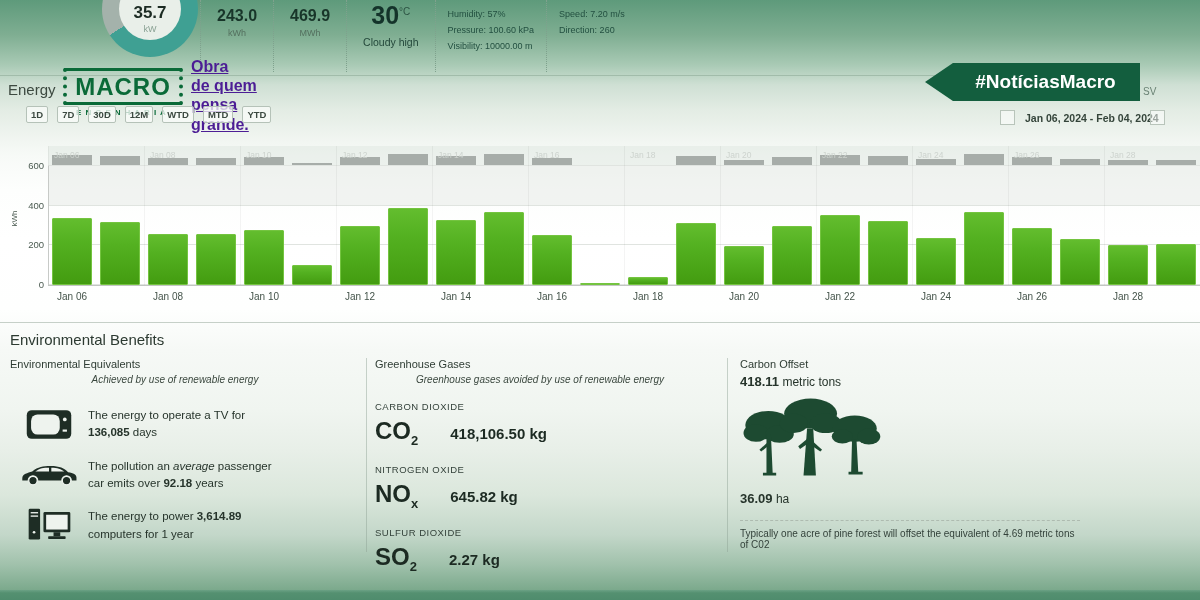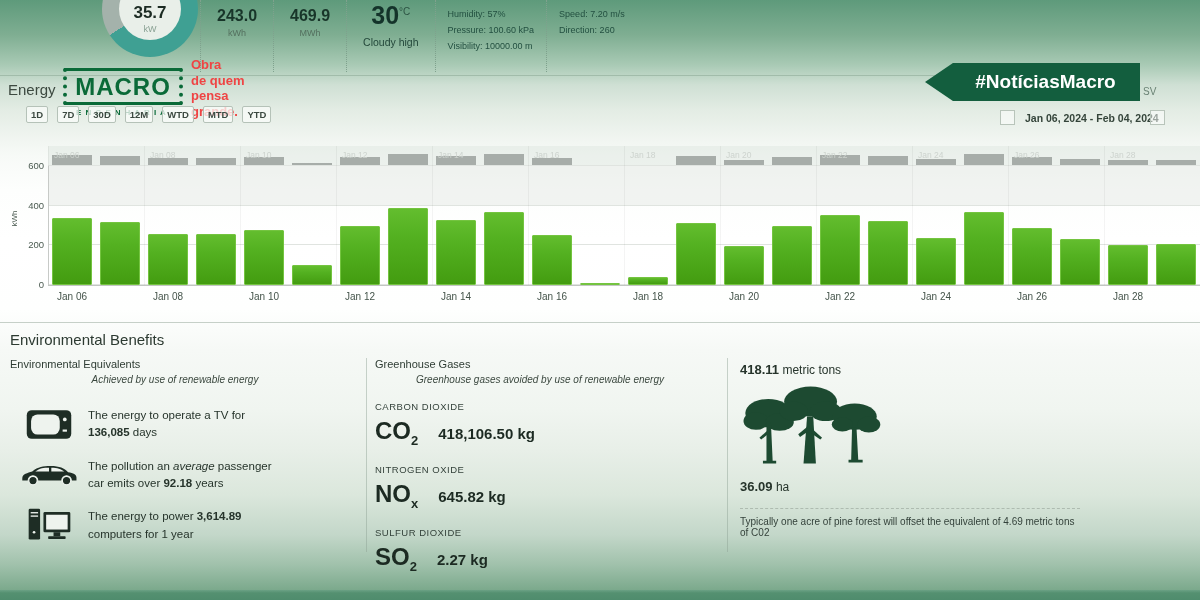--- a/index.html
+++ b/index.html
@@ -36,22 +36,22 @@
 
   
   .hdr-line { position:absolute; left:0; top:75px; width:935px; height:1px; background:rgba(120,150,130,.4); }
   .energy-title { position:absolute; left:8px; top:81px; font-size:15px; color:#3d4a41; }
   .logo-box { position:absolute; left:63px; top:68px; width:120px; height:37px;
               border:3px solid #0a6a38; border-left:4px dotted #0a6a38; border-right:4px dotted #0a6a38;
               display:flex; align-items:center; justify-content:center; }
   .logo-word { font-size:24px; font-weight:bold; color:#0a6a38; letter-spacing:1px; }
   .logo-sub { position:absolute; left:63px; top:108px; width:120px; text-align:center;
               font-size:8px; font-weight:bold; letter-spacing:4px; color:#0a6a38; }
-  .tagline { position:absolute; left:191px; top:57px; font-size:13px; font-weight:600;
-             color:#ef4444; line-height:1.2; }
+  .tagline { position:absolute; left:191px; top:57px; font-size:16px; font-weight:600;
+             color:#4c1d95; line-height:1.2;text-decoration:underline; }
   .tagline .tag-bold { font-weight:bold; }
   .range-btns { position:absolute; left:26px; top:106px; display:flex; gap:9px; }
   .range-btn { min-width:20px; padding:2px 4px; text-align:center; font-size:9.5px; font-weight:bold;
                color:#3c4a41; background:rgba(250,252,250,.75); border:1px solid #b5c2b8; border-radius:2px; cursor:pointer; }
   .badge { position:absolute; left:925px; top:63px; width:215px; height:38px; background:#135e3e;
            clip-path:polygon(0 50%, 13% 0, 100% 0, 100% 100%, 13% 100%);
            display:flex; align-items:center; justify-content:center; padding-left:26px; }
   .badge span { color:#ffffff; font-size:19px; font-weight:bold; }
   .csv-partial { position:absolute; left:1143px; top:86px; font-size:10px; color:#6a8274; }
   .cal-box { position:absolute; top:110px; width:15px; height:15px; border:1px solid #b8c4ba; background:rgba(255,255,255,.5); }
@@ -84,21 +84,21 @@
   .eq-items { margin-top:22px; display:flex; flex-direction:column; gap:16px; }
   .eq-item { display:flex; align-items:center; }
   .eq-icon { width:78px; display:flex; justify-content:center; flex:0 0 78px; }
   .eq-text { width:195px; font-size:11.5px; color:#26342b; line-height:1.5; }
   .gas-col { position:absolute; left:375px; top:358px; width:330px; }
   .gas-item { margin-top:16px; }
   .gas-label { font-size:9.5px; letter-spacing:.5px; color:#33413a; }
   .gas-row { margin-top:5px; display:flex; align-items:baseline; }
   .gas-formula { font-size:24px; font-weight:bold; color:#1c2a22; }
   .gas-formula sub { font-size:13px; }
-  .gas-value { font-size:15px; font-weight:bold; color:#1c2a22; margin-left:20px; }
+  .gas-value { font-size:15px; font-weight:bold; color:#1c2a22; margin-left:32px; }
   .off-col { position:absolute; left:740px; top:358px; width:345px; }
   .off-amount { margin-top:4px; font-size:12px; color:#26342b; }
   .off-amount strong { font-size:13px; }
   .off-trees { margin-top:6px; }
   .off-label { font-size:11px; color:#26342b; margin-top:4px; }
   .off-value { font-size:12px; color:#26342b; margin-top:8px; }
   .off-value strong { font-size:13px; }
   .off-note { margin-top:14px; padding-top:7px; border-top:1px dashed #aebbb0; font-size:10px; color:#33413a; width:340px; }
 
   .bottom-strip { position:absolute; left:0; top:590px; width:1200px; height:10px;
@@ -349,20 +349,21 @@
   <div class="gas-item">
     <div class="gas-label">SULFUR DIOXIDE</div>
     <div class="gas-row">
       <span class="gas-formula"><span>SO</span><sub>2</sub></span>
       <span class="gas-value">2.27 kg</span>
     </div>
   </div>
 </div>
 
 <div class="off-col">
+  <div class="col-title">Carbon Offset</div>
   <div class="off-amount">
     <strong>418.11</strong><span> metric tons</span>
   </div>
   <div class="off-trees">
     <svg viewBox="0 0 170 95" width="150" height="84">
       <g fill="#1d4a31">
         <ellipse cx="32" cy="34" rx="26" ry="16"></ellipse>
         <ellipse cx="18" cy="43" rx="14" ry="10"></ellipse>
         <ellipse cx="45" cy="44" rx="16" ry="10"></ellipse>
         <path d="M30 44 L35 44 L37 88 L41 88 L41 91 L26 91 L26 88 L30 88 Z"></path>

